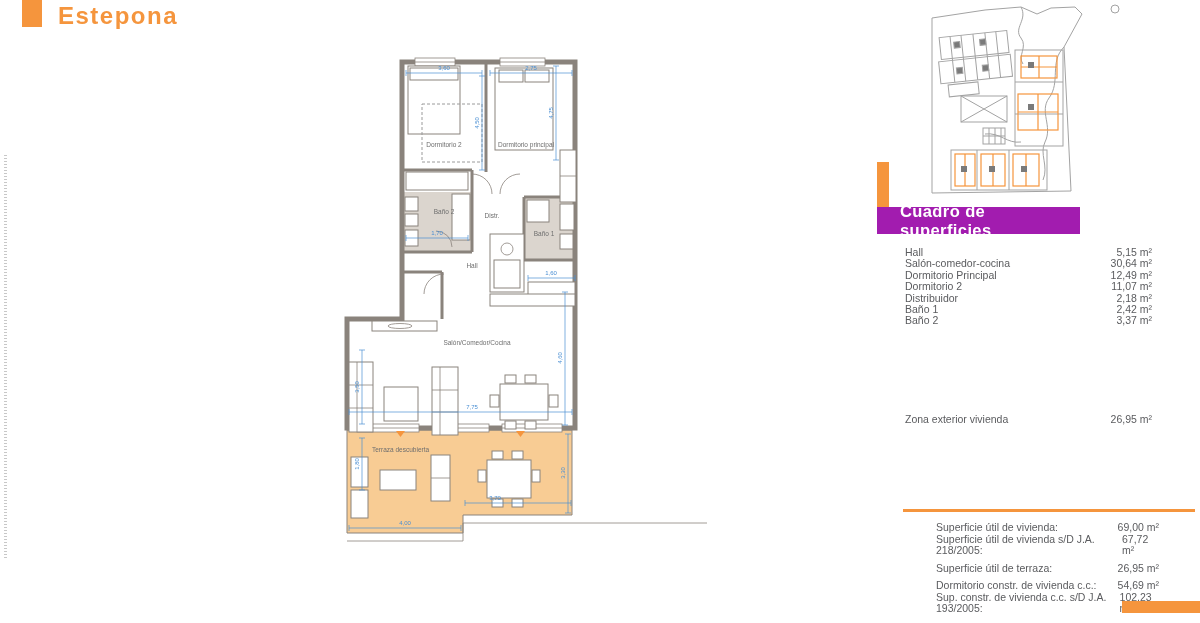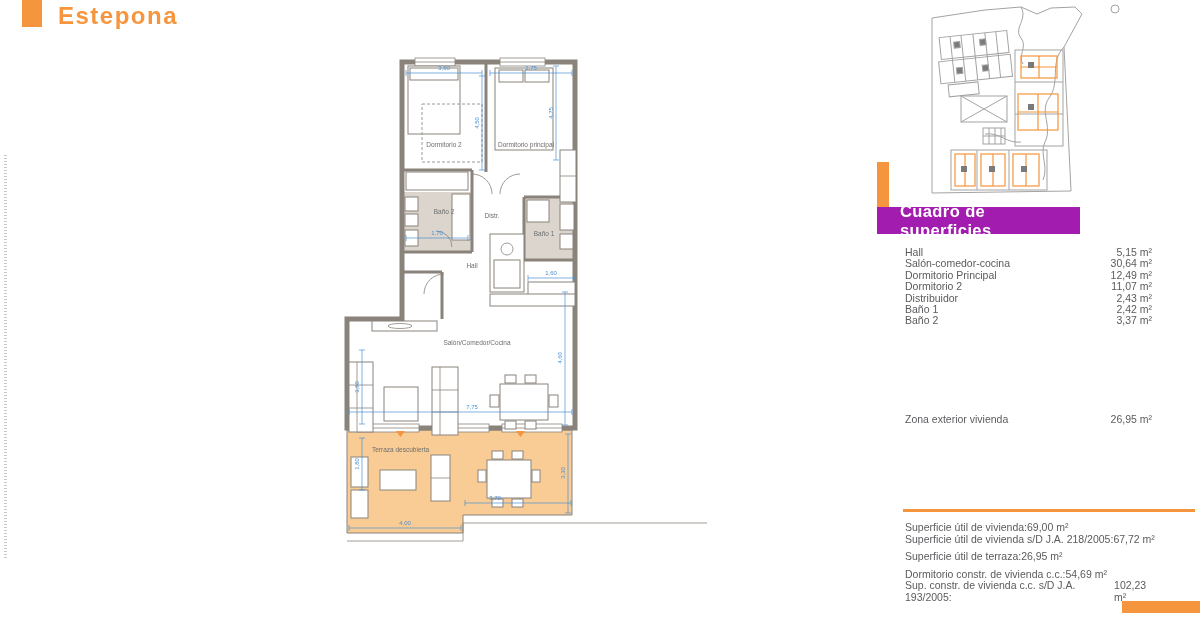--- a/index.html
+++ b/index.html
@@ -21,21 +21,21 @@
     color:#fff;font-size:16.5px;font-weight:bold;letter-spacing:.4px;
     display:flex;align-items:center;padding-left:23px;box-sizing:border-box;}
 
   .rows{left:905px;width:247px;font-size:10.5px;line-height:11.4px;color:#5A5B5E;}
   .rows .row{display:flex;justify-content:space-between;}
   .t-rows{top:247px;}
   .ext-row{top:414px;}
 
   .sum-divider{left:903px;top:509px;width:292px;height:3px;background:#F5953D;}
   .sum-rows{left:905px;top:522px;width:254px;font-size:10.5px;line-height:11.5px;color:#5A5B5E;}
-  .sum-rows .row{display:flex;}
+  .sum-rows .row{display:flex;justify-content:space-between;margin-left:31px;}
   .gap{margin-top:6px;}
   .corner-bar{left:1122px;top:601px;width:78px;height:12px;background:#F5953D;}
 
   
   svg text{font-family:"Liberation Sans", sans-serif;}
   .room-lbl{fill:#6E6E6E;font-size:6.5px;}
   .dim-lbl{fill:#4A8FD3;font-size:6px;}
   .wall{stroke:#8A837C;fill:none;}
   .furn{stroke:#8A837C;fill:#ffffff;stroke-width:1;}
   .thin{stroke:#8A837C;fill:none;stroke-width:.8;}
@@ -271,21 +271,21 @@
     <div class="row">
       <span>Dormitorio Principal</span>
       <span>12,49 m²</span>
     </div>
     <div class="row">
       <span>Dormitorio 2</span>
       <span>11,07 m²</span>
     </div>
     <div class="row">
       <span>Distribuidor</span>
-      <span>2,43 m²</span>
+      <span>2,18 m²</span>
     </div>
     <div class="row">
       <span>Baño 1</span>
       <span>2,42 m²</span>
     </div>
     <div class="row">
       <span>Baño 2</span>
       <span>3,37 m²</span>
     </div>
   </div>

